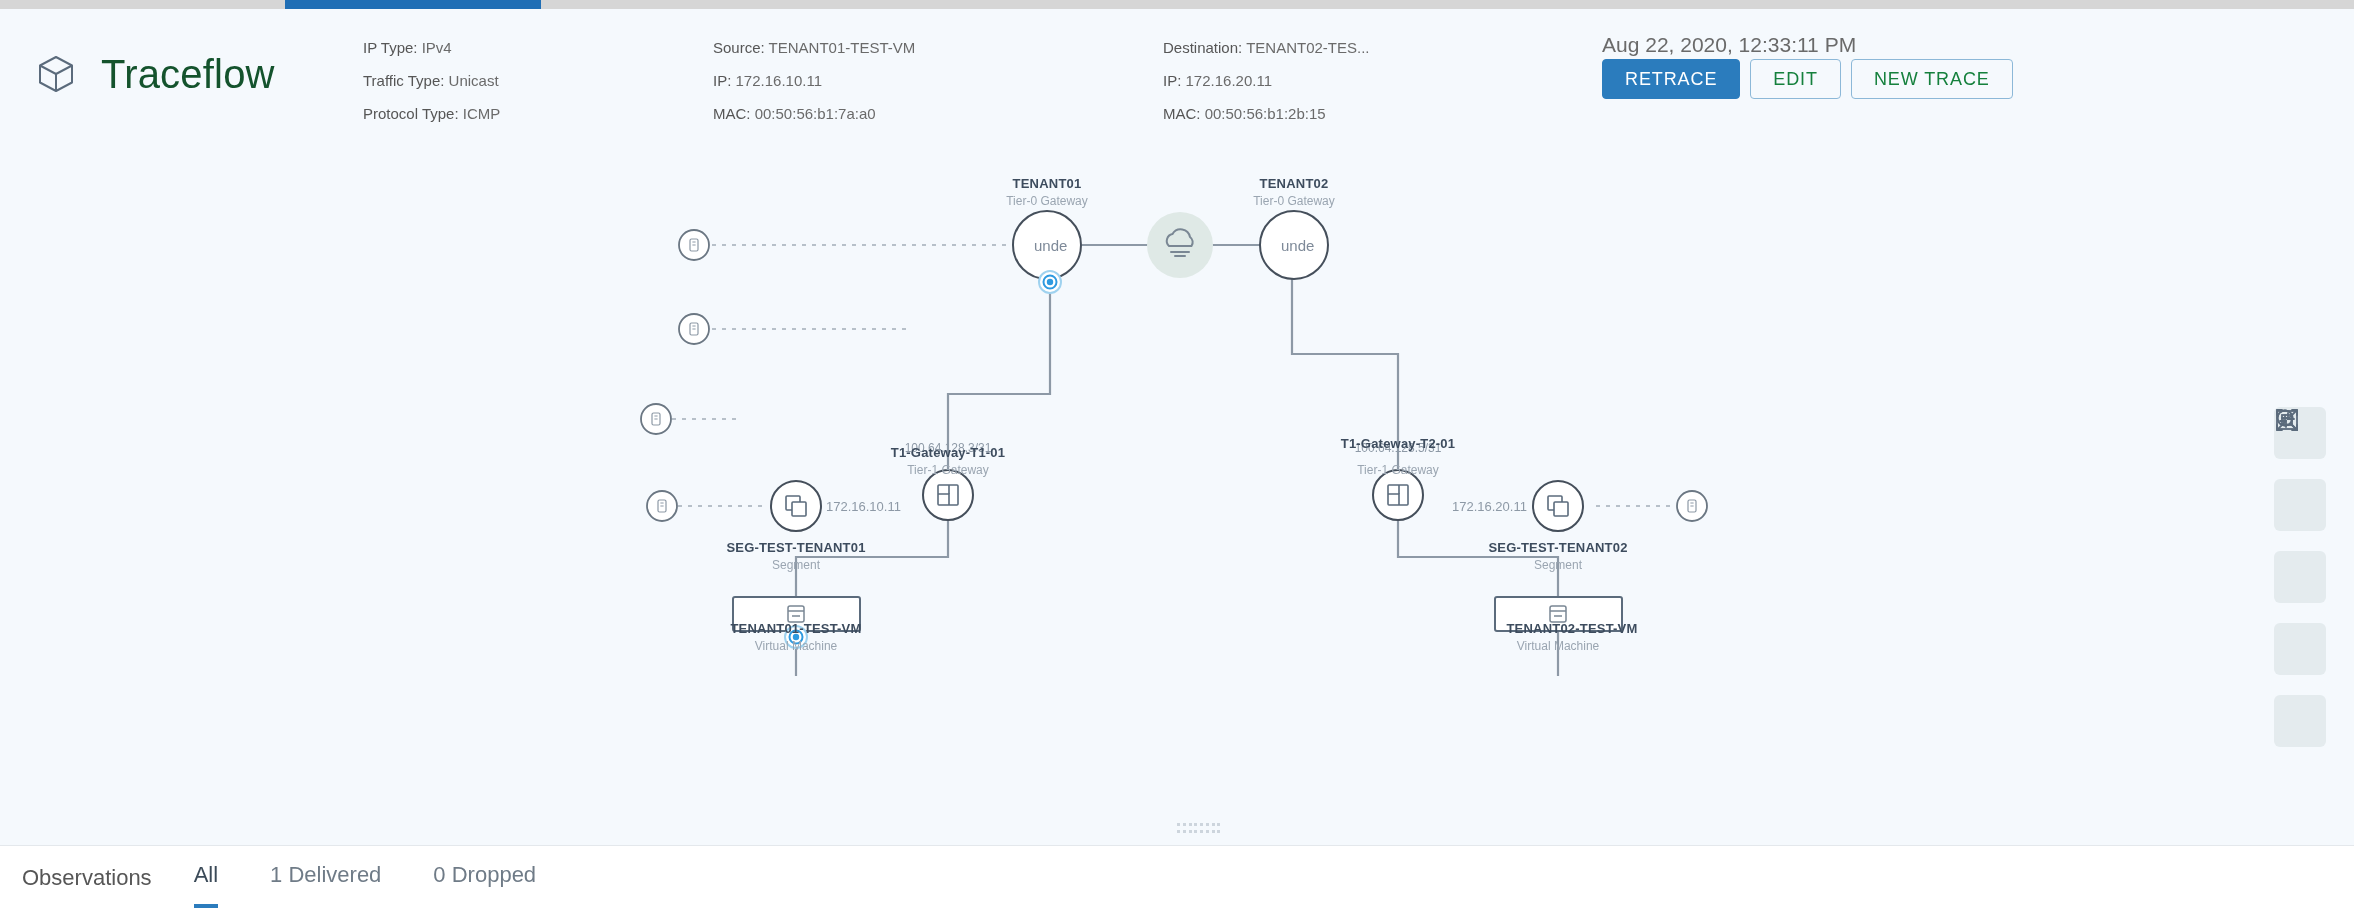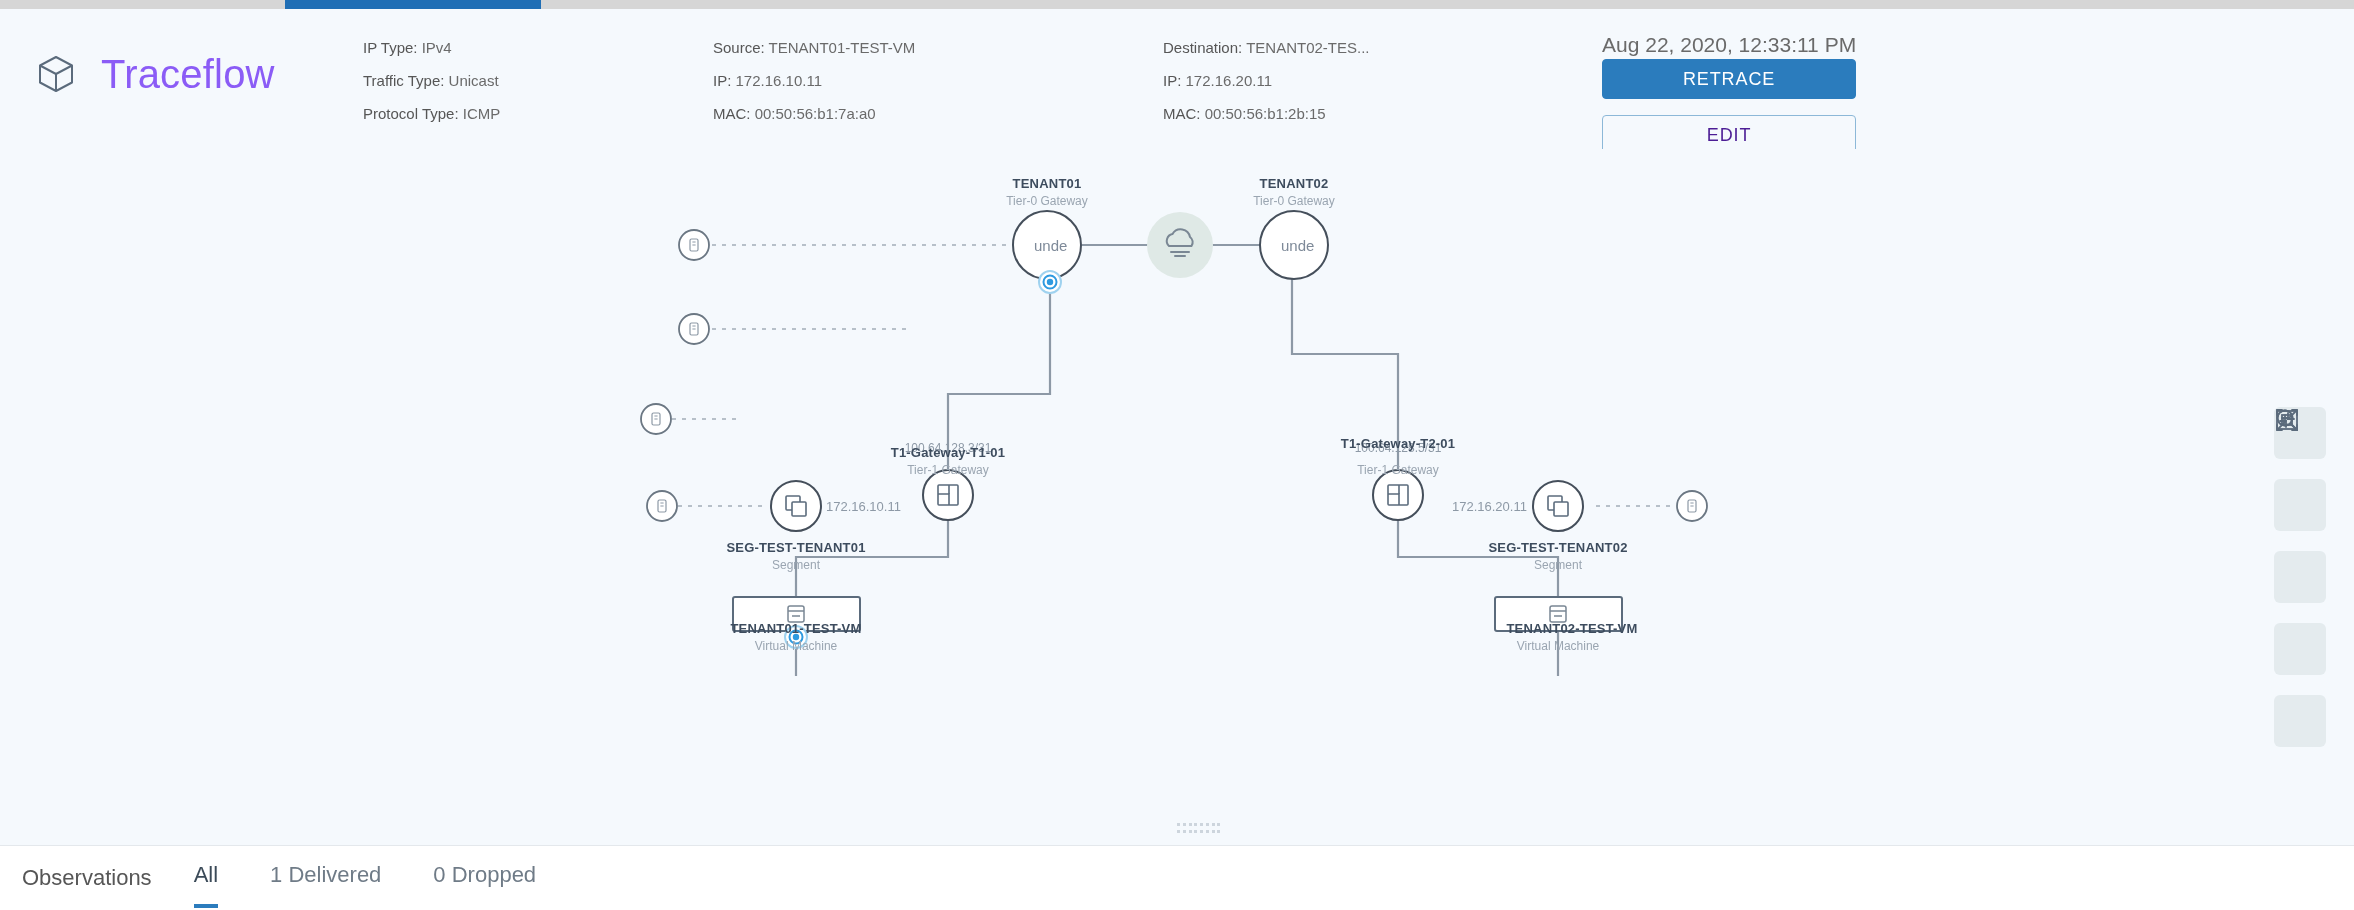--- a/index.html
+++ b/index.html
@@ -34,50 +34,50 @@
     position: absolute; top: 9px; left: 0;
     width: 2354px; height: 140px;
     background: #f5f9fd;
   }
   .brand {
     position: absolute; left: 33px; top: 42px;
     display: flex; align-items: center; gap: 22px;
   }
   .brand-icon { width: 46px; height: 46px; display: block; }
   .brand-title {
-    font-size: 40px; color: #8b5cf6; font-weight: 400;
+    font-size: 40px; color: #14532d; font-weight: 400;
     letter-spacing: .2px; white-space: nowrap;
   }
 
   .meta-col {
     position: absolute; top: 22px;
     font-size: 15px; line-height: 33px; color: #565656;
     white-space: nowrap;
   }
   .meta-col .lbl { color: #565656; }
   .meta-col .val { color: #6a6a6a; }
   #col-params { left: 363px; }
   #col-source { left: 713px; }
   #col-dest   { left: 1163px; width: 380px; overflow: hidden; }
 
   .ts-block { position: absolute; left: 1602px; top: 22px; }
   .timestamp {
     font-size: 21px; color: #6a6a6a; white-space: nowrap;
     margin-bottom: 0; line-height: 28px;
   }
-  .btn-row { display: flex; gap: 16px; flex-direction: column; }
+  .btn-row { display: flex; gap: 10px; }
   .btn {
     height: 40px; padding: 0 22px;
     font-size: 18px; letter-spacing: .9px;
     font-family: "Liberation Sans", sans-serif;
     border-radius: 4px; cursor: pointer;
     display: inline-flex; align-items: center; justify-content: center;
   }
   .btn-primary { background: #2b7cbd; color: #ffffff; border: 1px solid #2b7cbd; }
-  .btn-outline { background: transparent; color: #4c1d95; border: 1px solid #8cb8d8; }
+  .btn-outline { background: transparent; color: #15803d; border: 1px solid #8cb8d8; }
 
   
   .canvas {
     position: absolute; top: 149px; left: 0;
     width: 2354px; height: 696px;
     background: #f5f9fd;
     overflow: hidden;
   }
   .canvas svg { position: absolute; top: 0; left: 0; }
 

